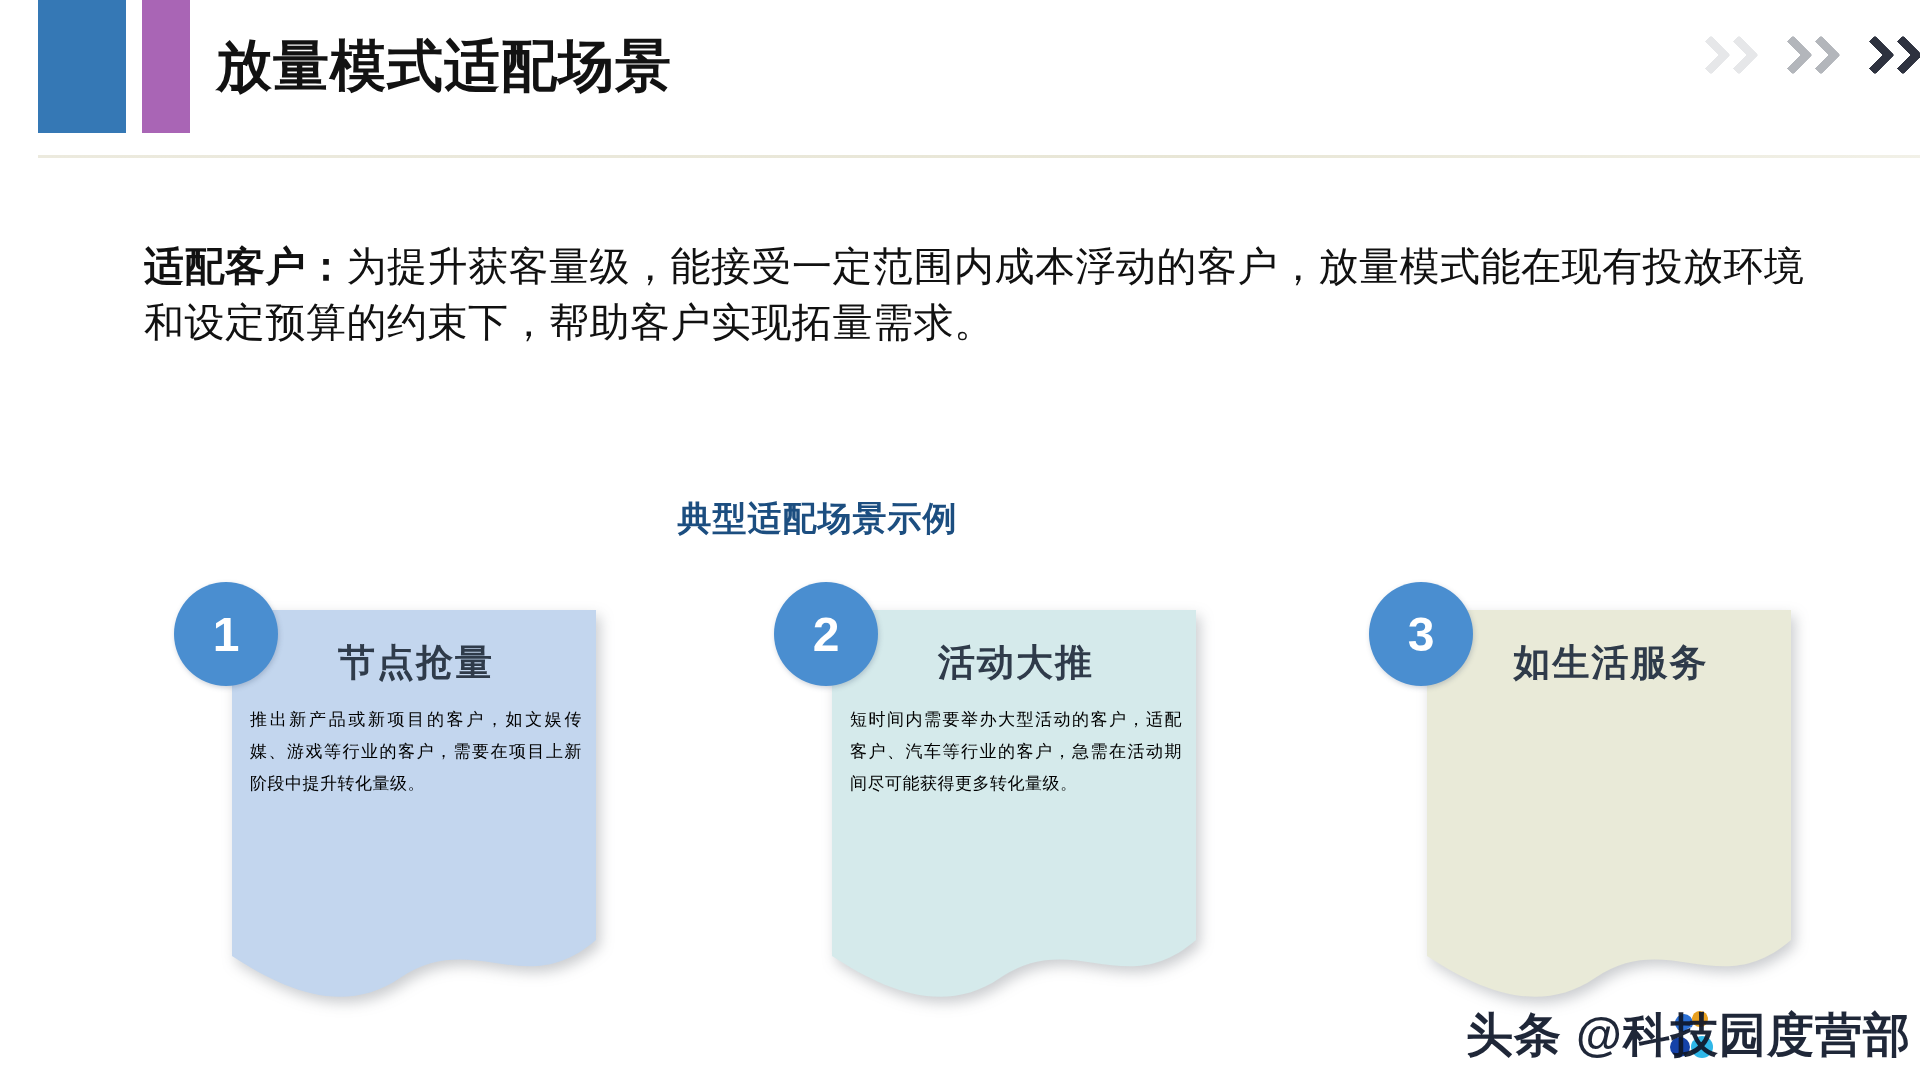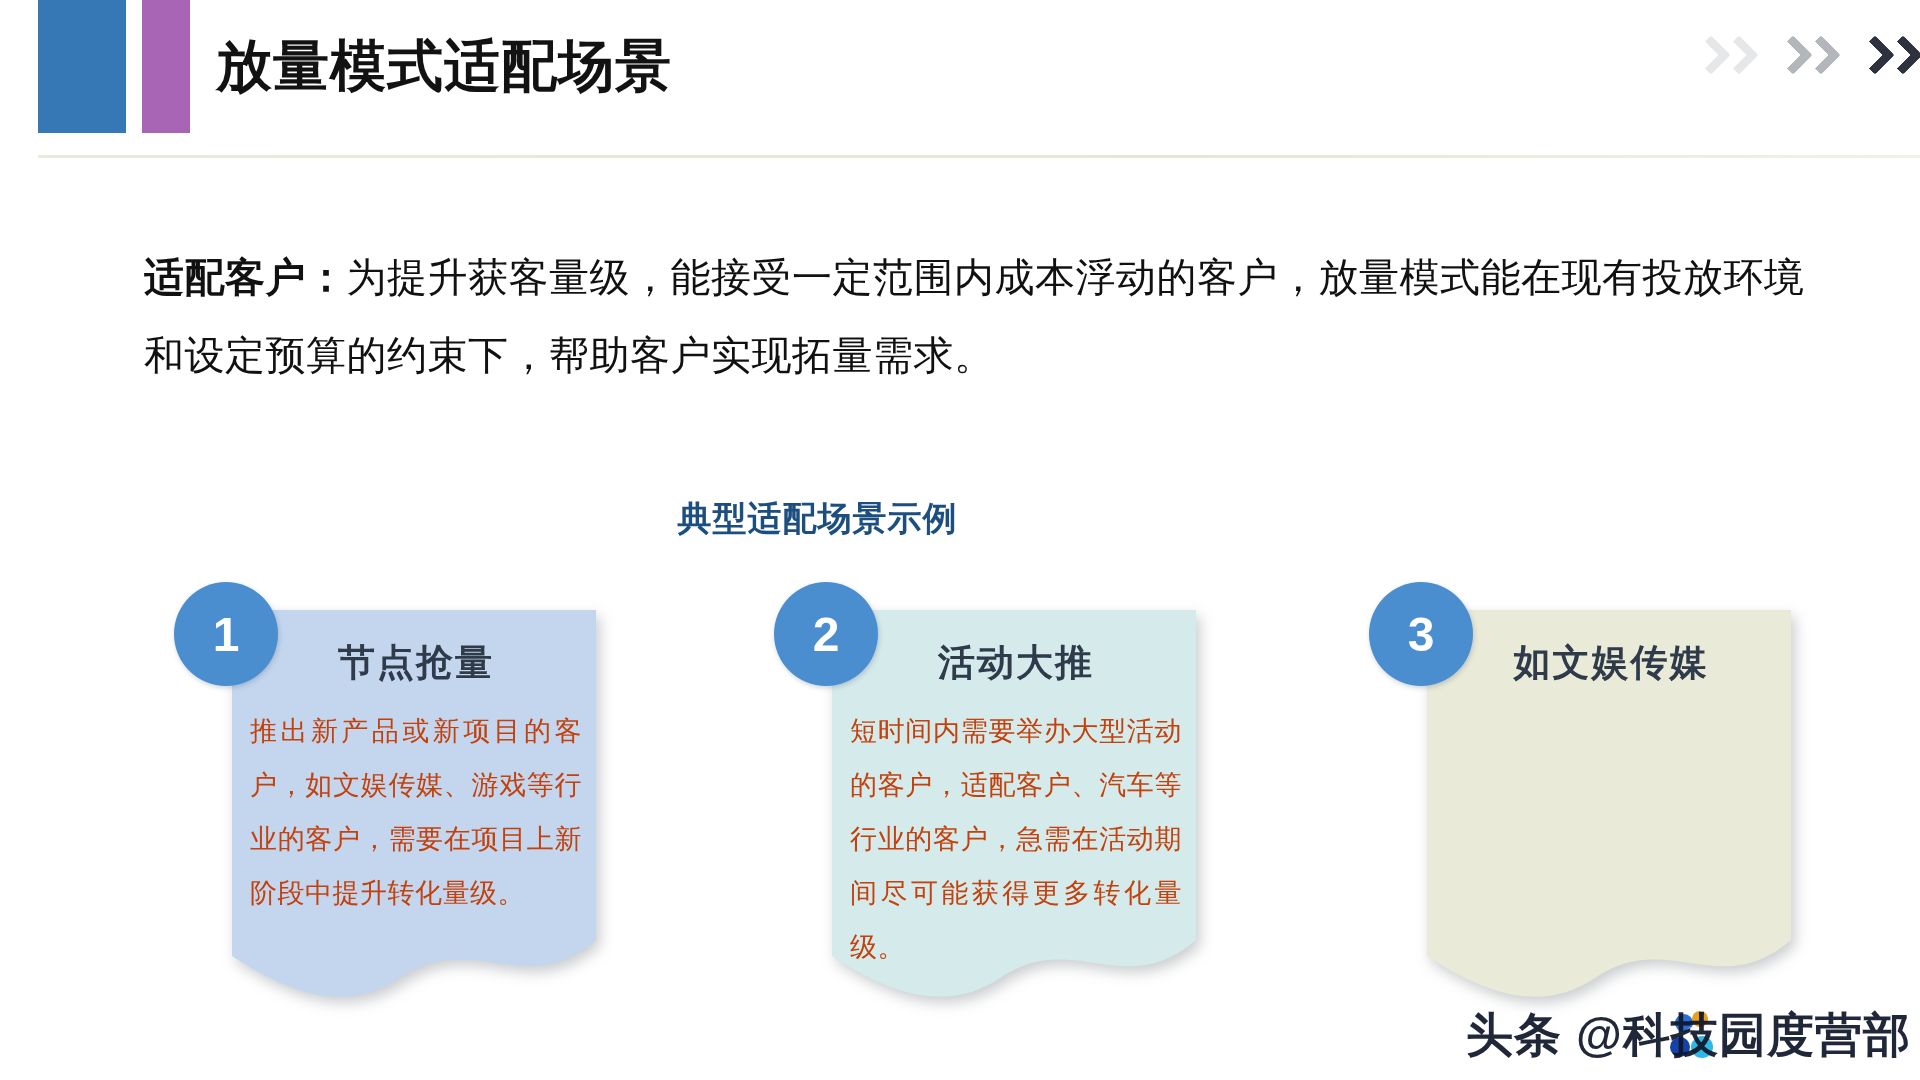--- a/index.html
+++ b/index.html
@@ -76,21 +76,21 @@
     width: 1920px; height: 3px;
     background: linear-gradient(to right, #eceade 0%, #e8e6d6 60%, #f2f1e8 100%);
   }
 
   
   #intro {
     position: absolute;
     left: 106px; top: 238px;
     width: 1700px;
     font-size: 40px;
-    line-height: 78px;
+    line-height: 56px;
     color: #111111;
     letter-spacing: 0.5px;
   }
   #intro .lead {
     font-weight: bold;
   }
 
   
   #section-subtitle {
     position: absolute;
@@ -134,23 +134,23 @@
   }
   .card-heading {
     font-size: 37px;
     font-weight: bold;
     color: #2f3b4a;
     text-align: center;
     letter-spacing: 2px;
     margin-bottom: 16px;
   }
   .card-text {
-    font-size: 27px;
-    line-height: 54px;
-    color: #c2410c;
+    font-size: 17px;
+    line-height: 32px;
+    color: #000000;
     letter-spacing: 0.5px;
     text-align: justify;
   }
 
   .badge {
     position: absolute;
     left: 0; top: 0;
     width: 104px; height: 104px;
     border-radius: 50%;
     background: #4a8ed0;
@@ -244,21 +244,21 @@
       <div class="badge" style="background: rgb(74, 142, 208);">2</div>
     </div>
 
     <div class="card-wrap c3">
       <div class="card-shape">
         <svg viewBox="0 0 380 408" preserveAspectRatio="none">
           <path d="M8,0 L372,0 L372,330 C300,392 250,318 176,368 C120,406 60,380 8,346 Z" fill="#e9ead8"></path>
         </svg>
       </div>
       <div class="card-body">
-        <div class="card-heading">如文娱传媒</div>
+        <div class="card-heading">如生活服务</div>
       </div>
       <div class="badge" style="background: rgb(74, 142, 208);">3</div>
     </div>
 
   </div>
 
   <svg id="watermark-logo" viewBox="0 0 70 70">
     <circle cx="24" cy="21" r="9" fill="#2b6fd4"></circle>
     <circle cx="40" cy="17" r="8" fill="#e8a020"></circle>
     <circle cx="20" cy="45" r="10" fill="#1542a8"></circle>

